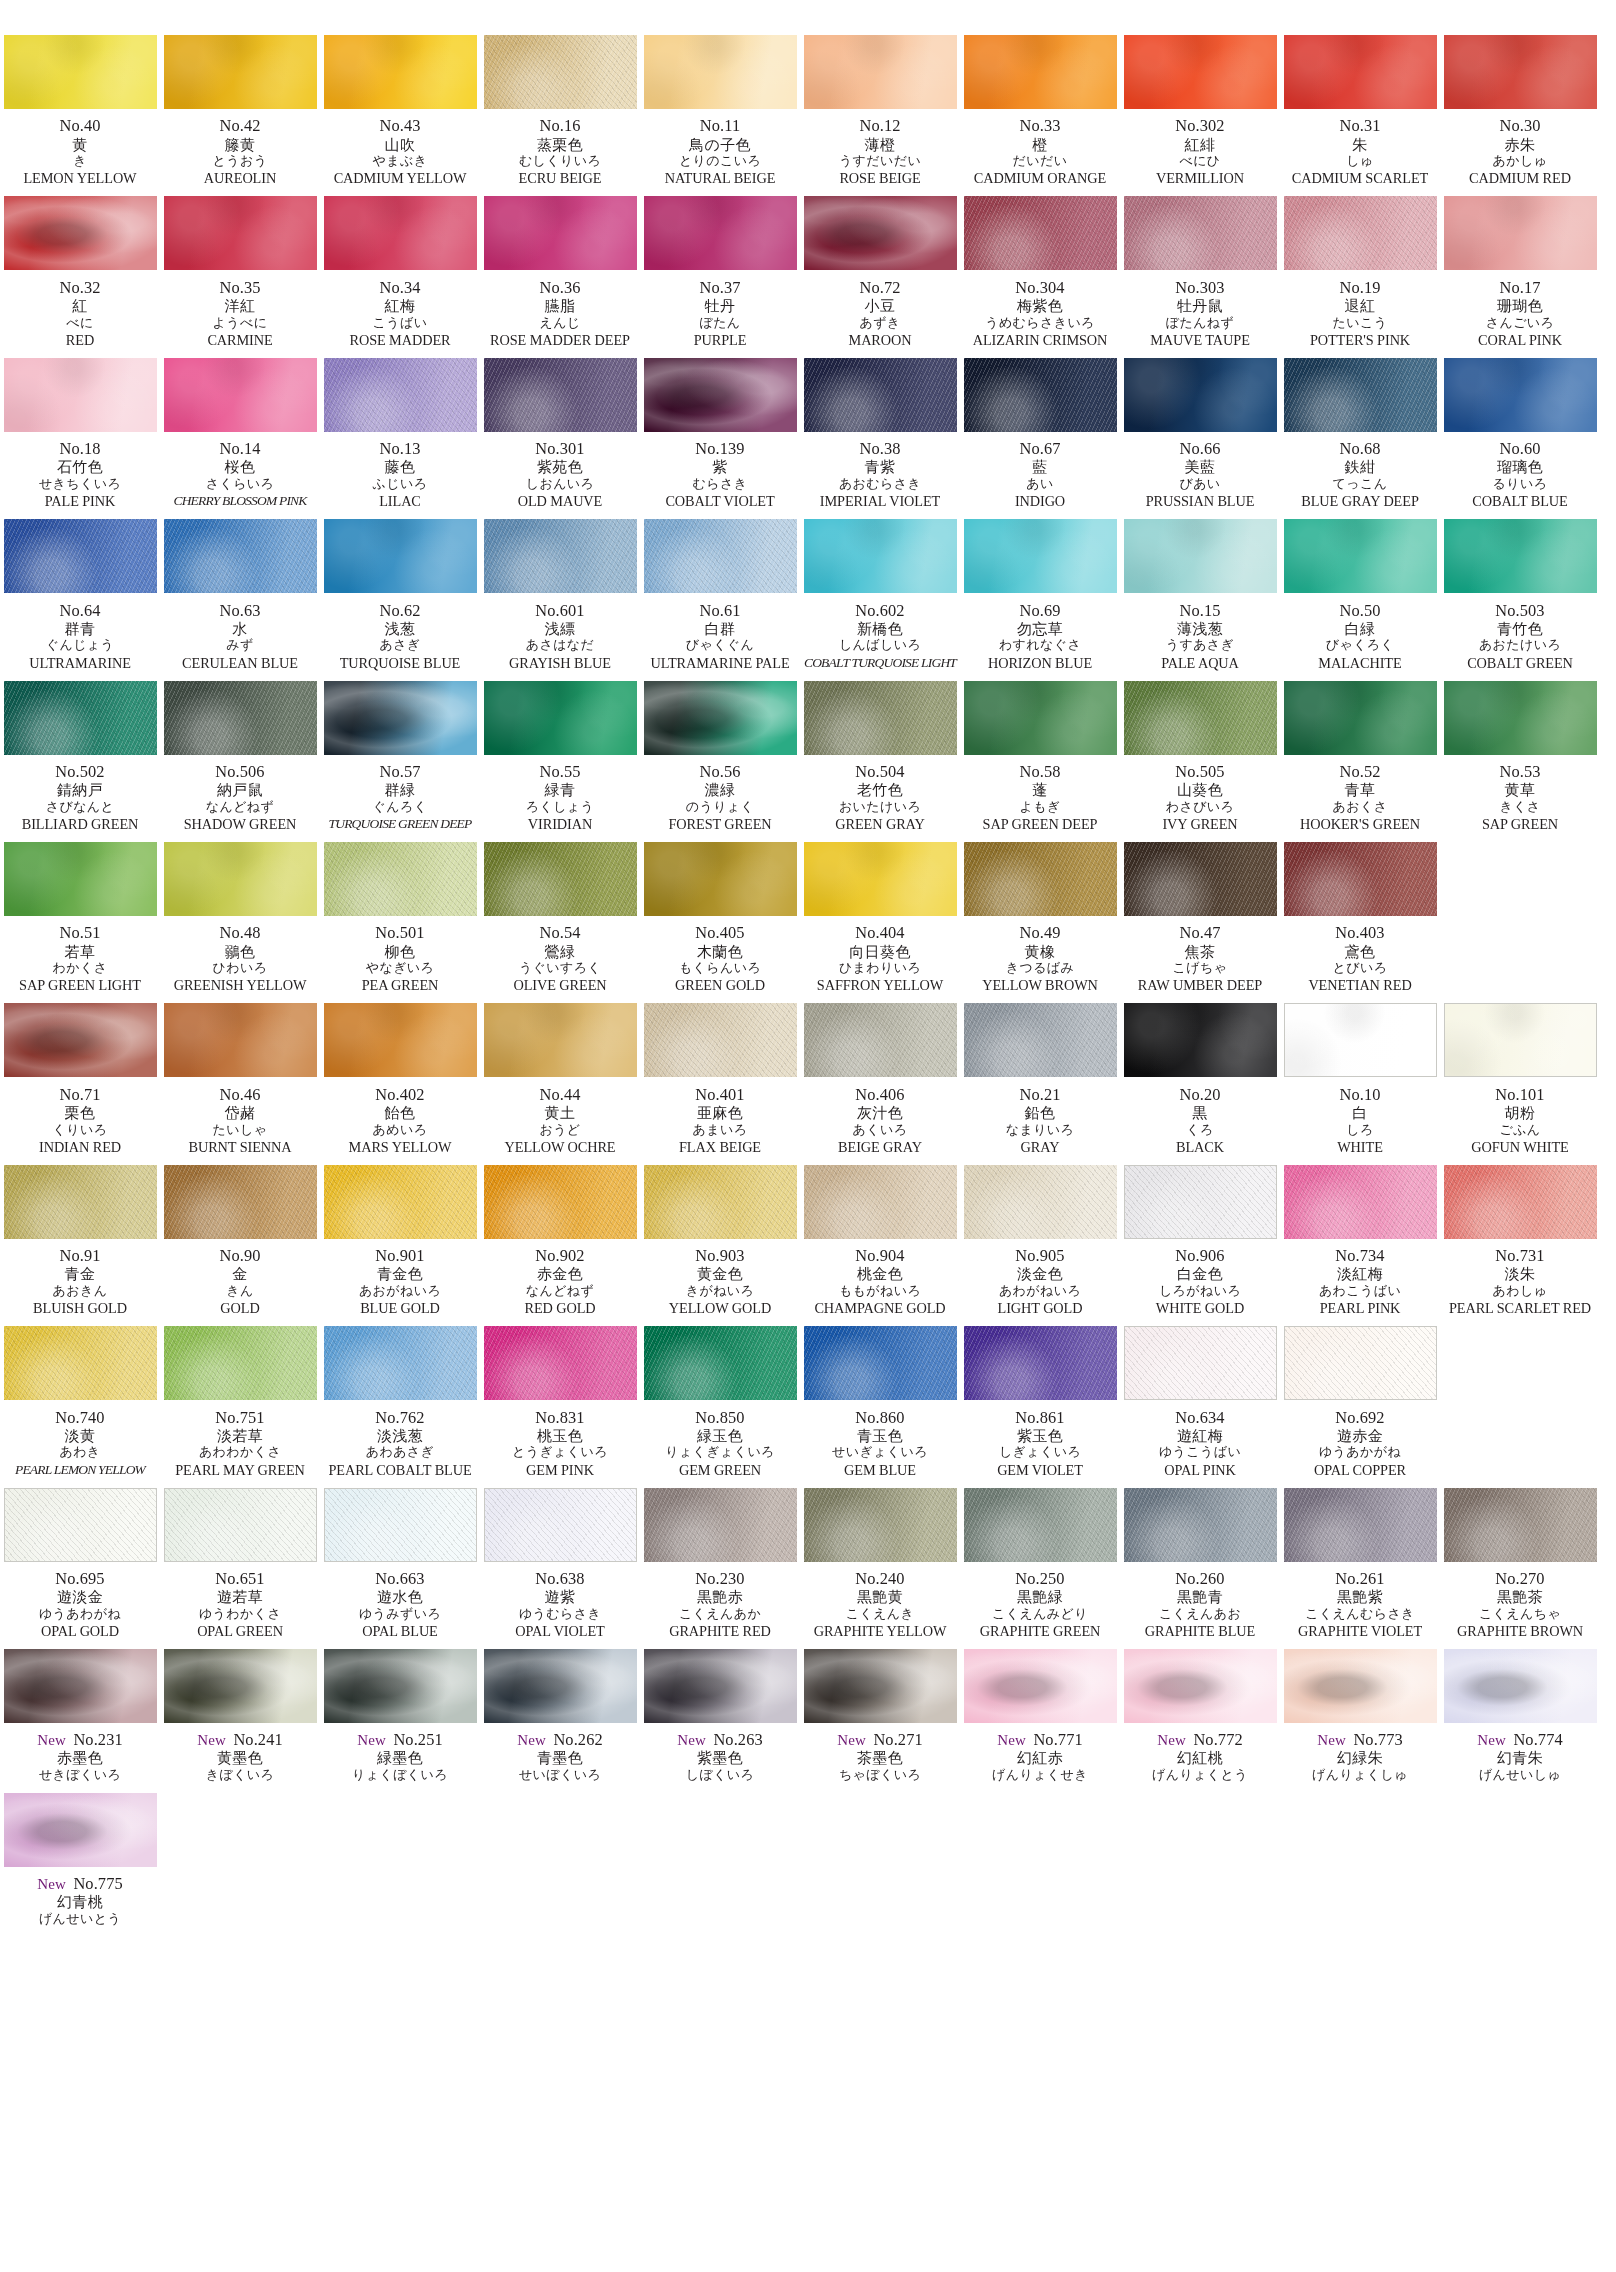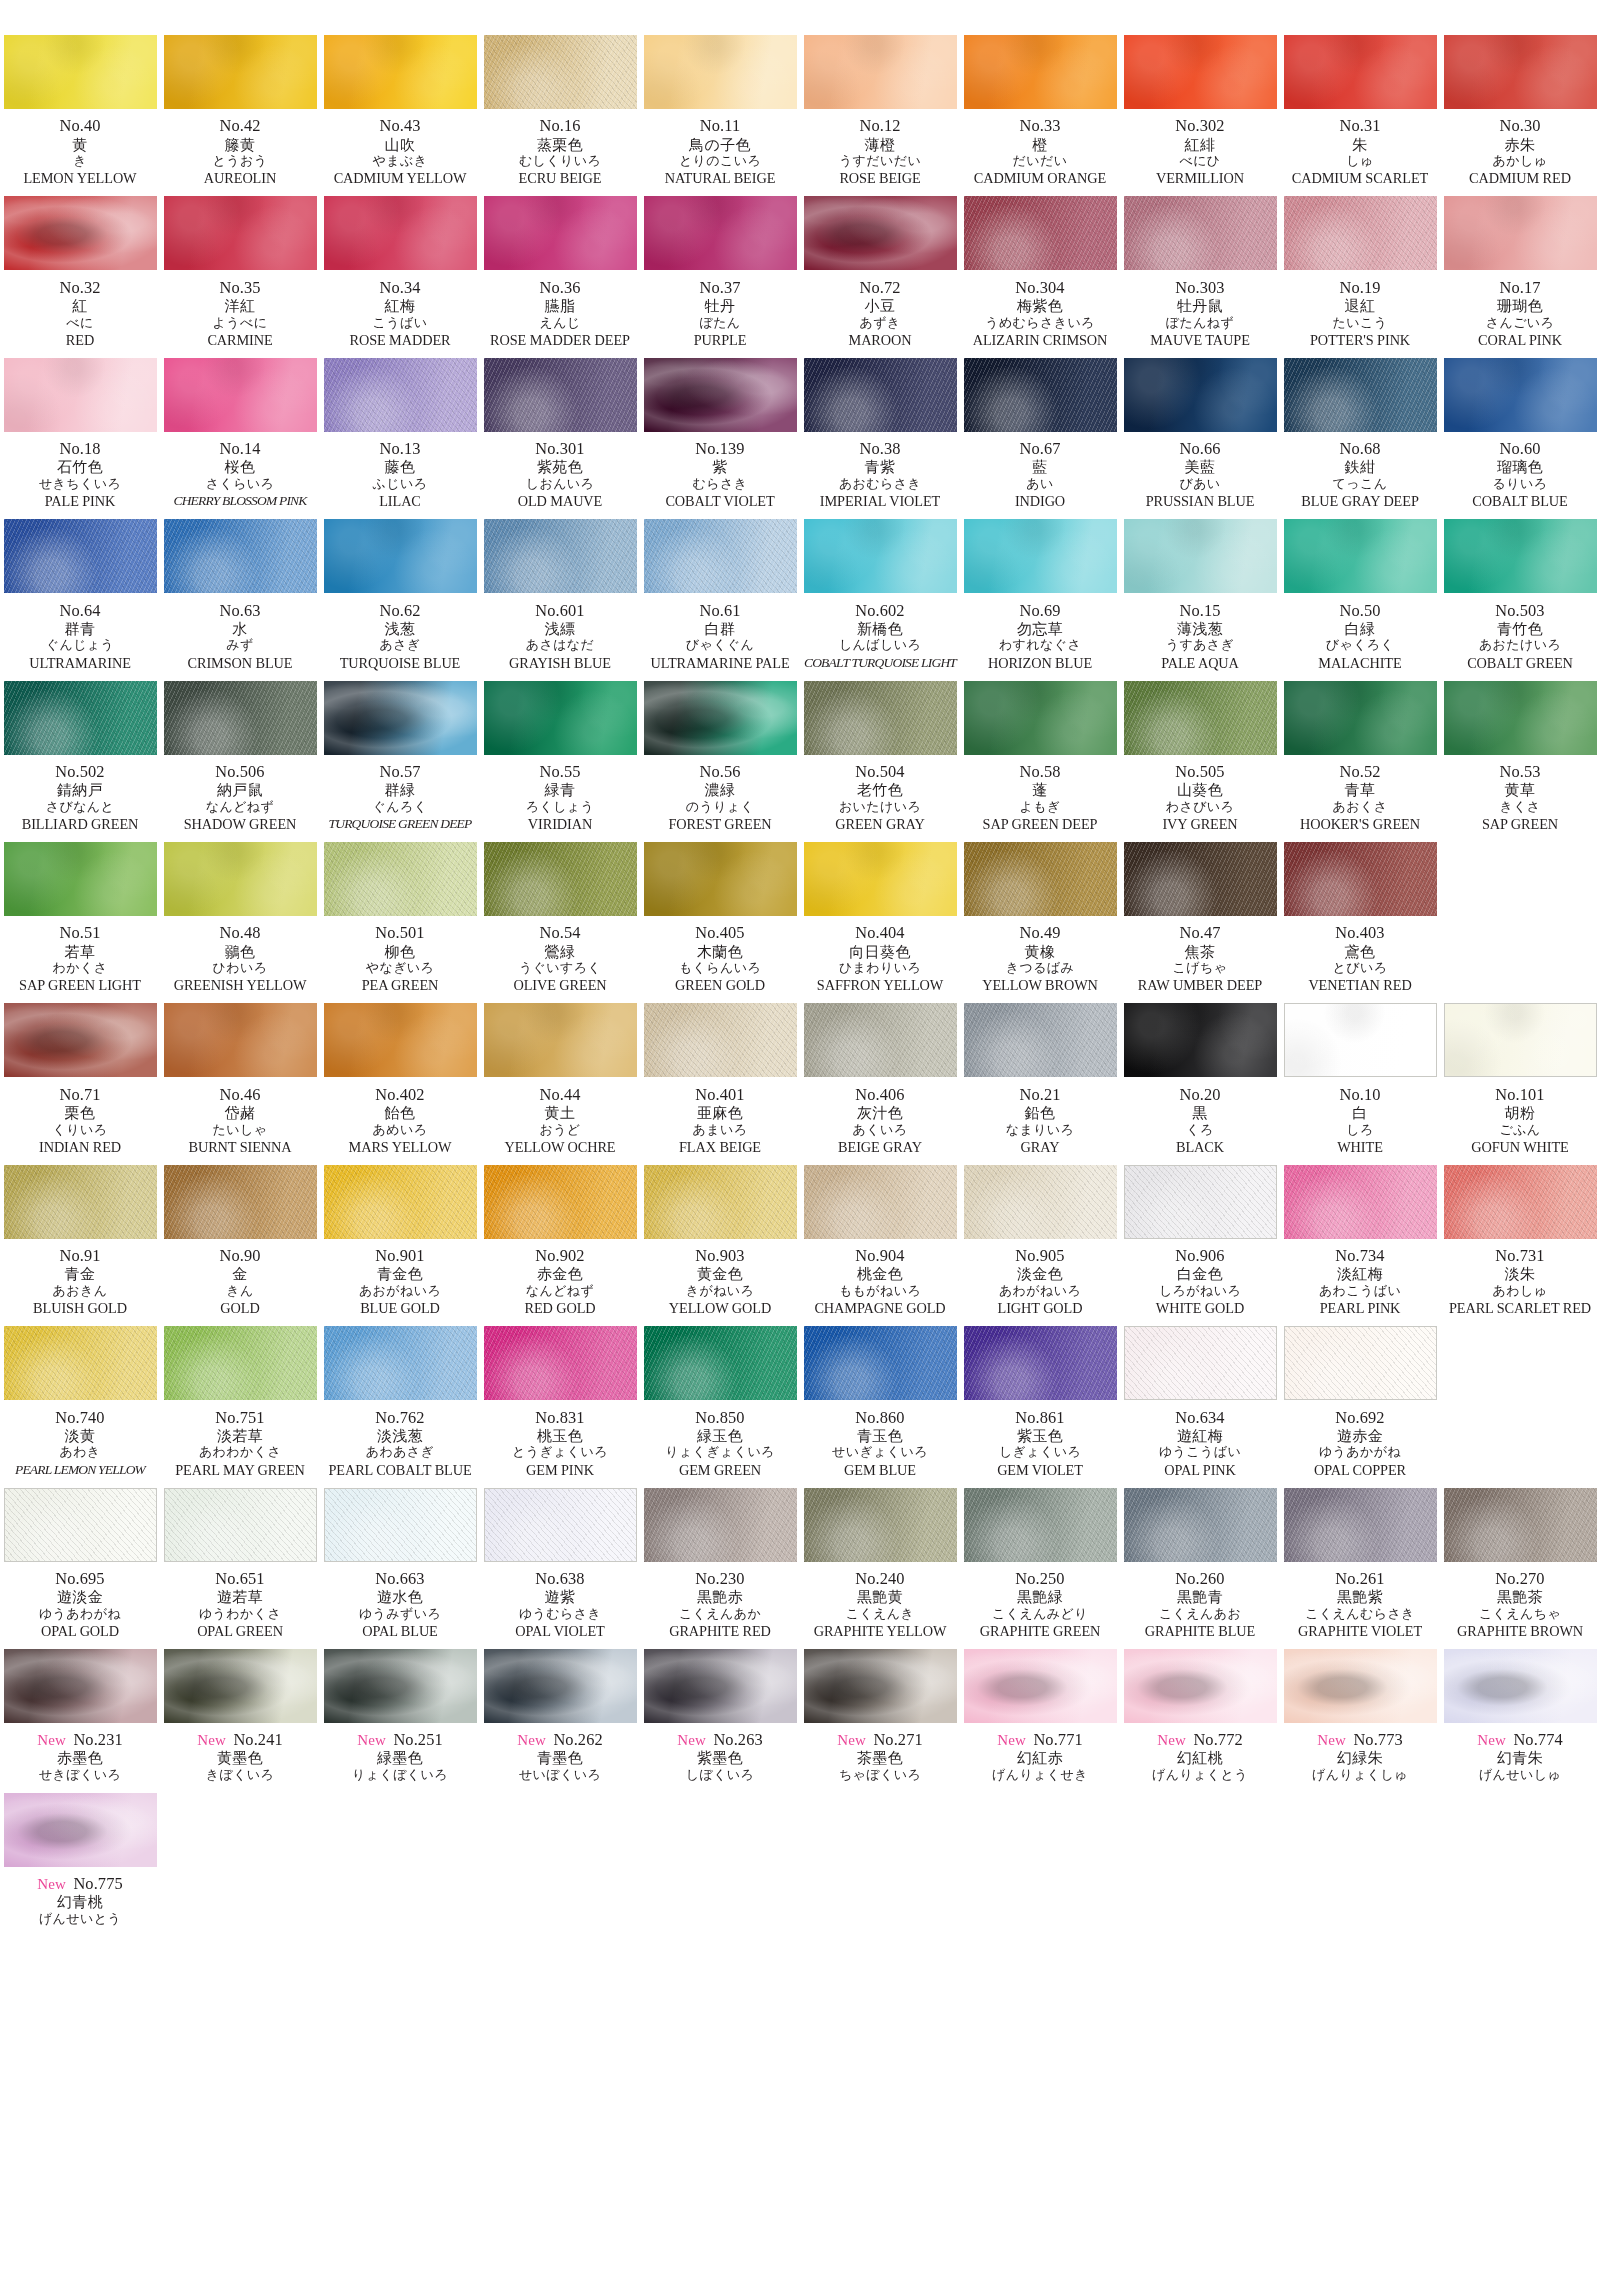--- a/index.html
+++ b/index.html
@@ -83,21 +83,21 @@
     line-height: 1.12;
     width: 160px;
   }
 
   .line-no {
     font-size: 16.4px;
     letter-spacing: 0.1px;
     white-space: nowrap;
   }
   .newbadge {
-    color: #ec4899;
+    color: #701a75;
     font-size: 15px;
     margin-right: 7.6px;
   }
   .line-kanji {
     font-size: 15px;
     font-family: "DejaVu Serif", "Liberation Serif", serif;
     letter-spacing: 0.4px;
     margin-top: 0.8px;
   }
   .line-kana {
@@ -404,21 +404,21 @@
           <div class="line-kana">ぐんじょう</div>
           <div class="line-en">ULTRAMARINE</div>
         </div>
       </div>
       <div class="cell">
         <div class="swatch gran" style="background: linear-gradient(100deg, rgb(47, 111, 181) 0%, rgb(47, 111, 181) 22%, rgb(122, 168, 214) 78%, rgb(122, 168, 214) 100%);"></div>
         <div class="labels">
           <div class="line-no"><span>No.63</span></div>
           <div class="line-kanji">水</div>
           <div class="line-kana">みず</div>
-          <div class="line-en">CRIMSON BLUE</div>
+          <div class="line-en">CERULEAN BLUE</div>
         </div>
       </div>
       <div class="cell">
         <div class="swatch" style="background: linear-gradient(100deg, rgb(30, 127, 184) 0%, rgb(30, 127, 184) 22%, rgb(98, 170, 212) 78%, rgb(98, 170, 212) 100%);"></div>
         <div class="labels">
           <div class="line-no"><span>No.62</span></div>
           <div class="line-kanji">浅葱</div>
           <div class="line-kana">あさぎ</div>
           <div class="line-en">TURQUOISE  BLUE</div>
         </div>

